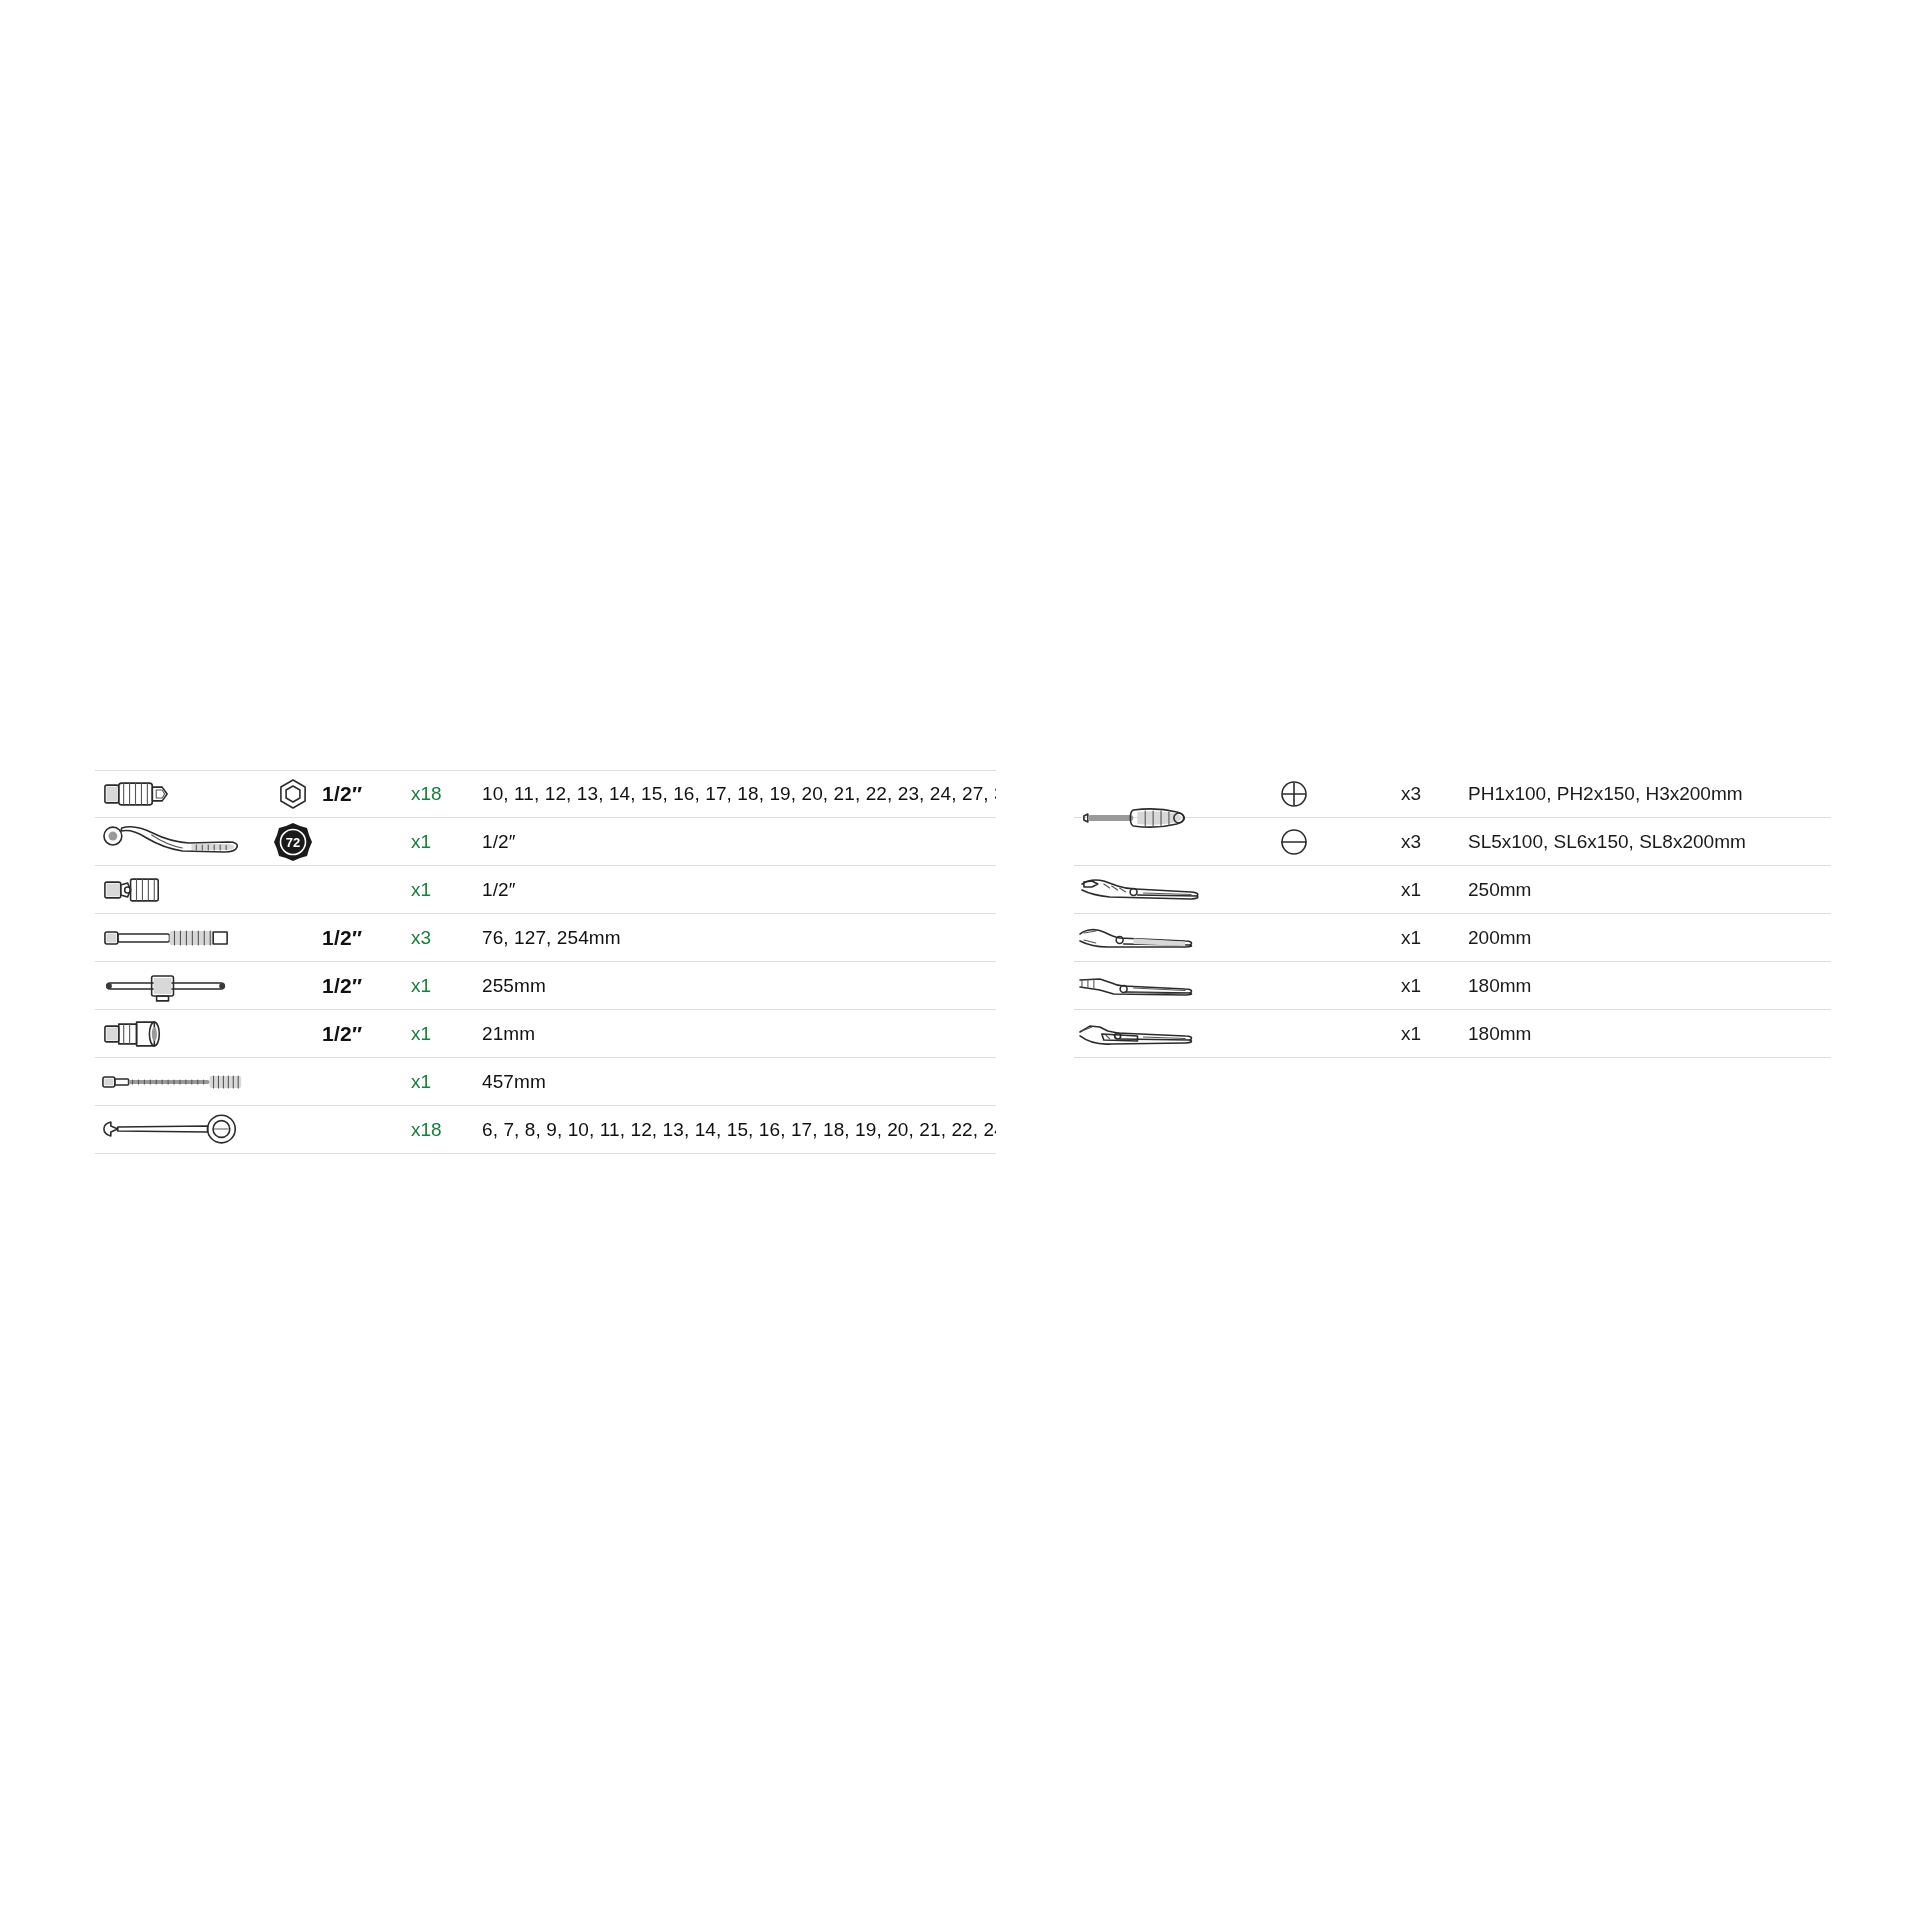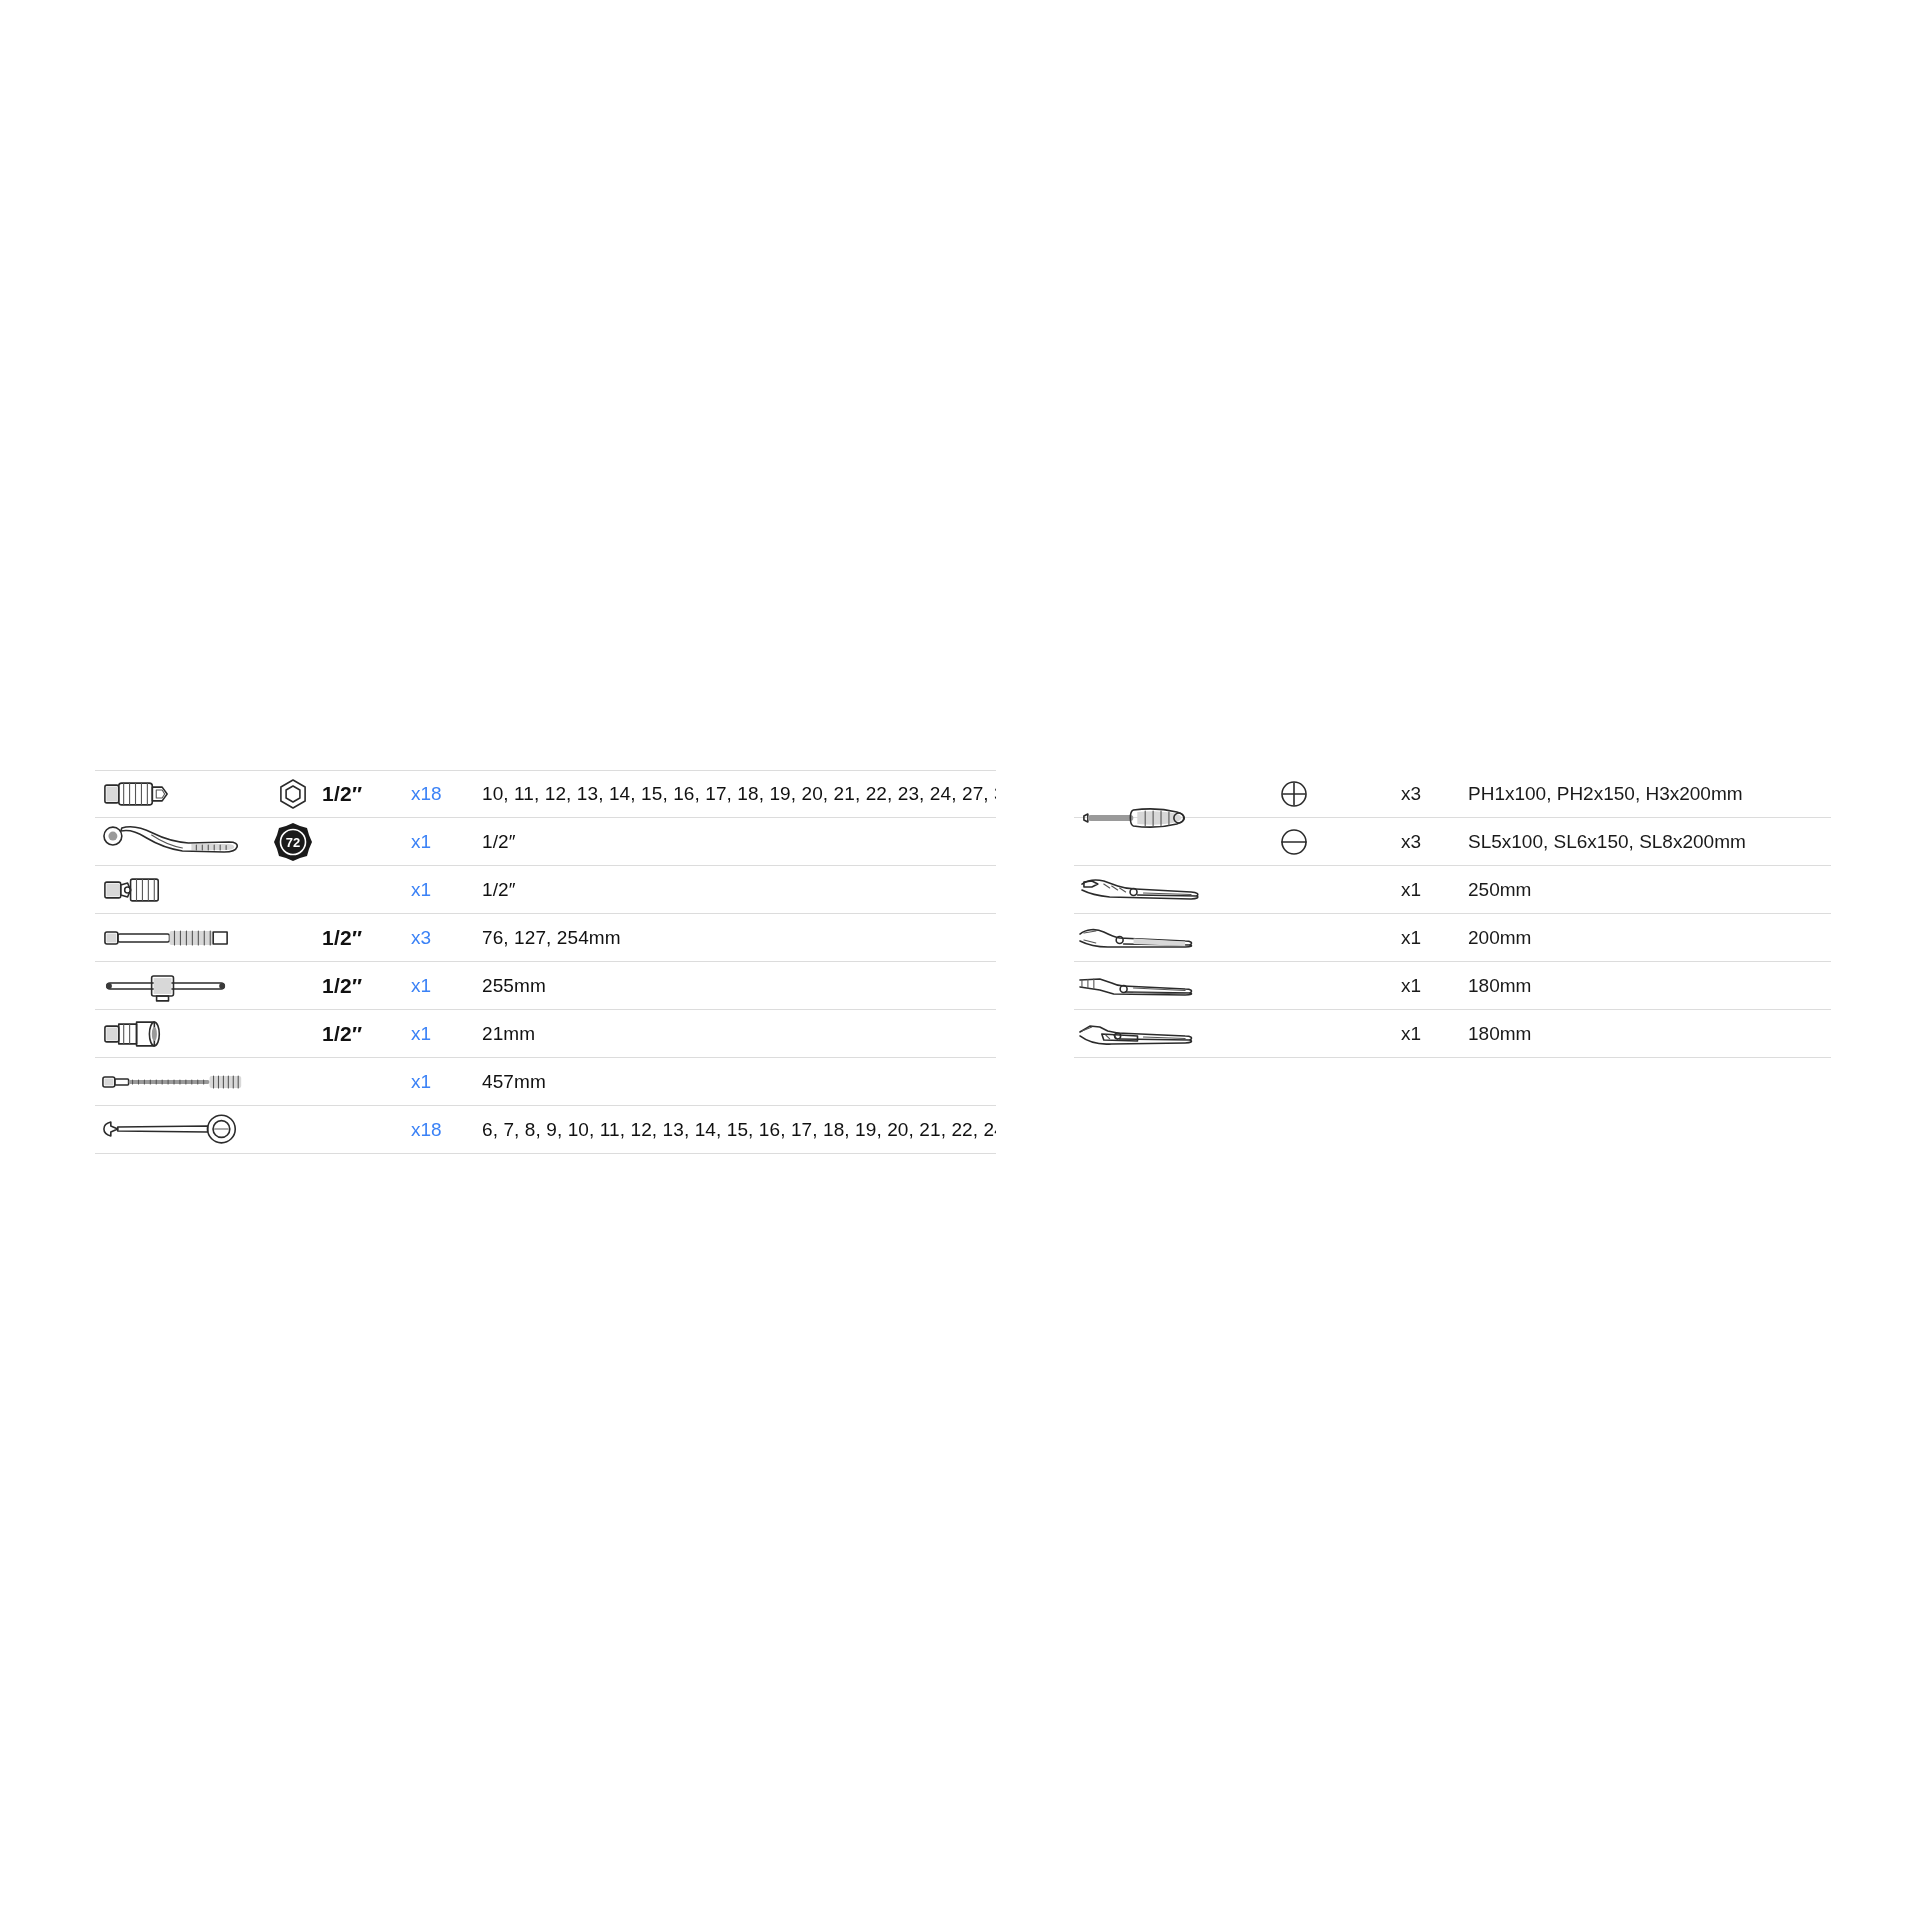--- a/index.html
+++ b/index.html
@@ -61,21 +61,21 @@
     font-size: 21px;
     font-weight: bold;
     letter-spacing: 0.3px;
     color: #111;
     box-sizing: border-box;
   }
   .cell-qty {
     width: 71px;
     flex: 0 0 71px;
     font-size: 19px;
-    color: #3b82f6;
+    color: #15803d;
     box-sizing: border-box;
   }
   .cell-sizes {
     flex: 1 1 auto;
     font-size: 19px;
     color: #111;
     letter-spacing: 0.1px;
     box-sizing: border-box;
     white-space: nowrap;
     overflow: hidden;

